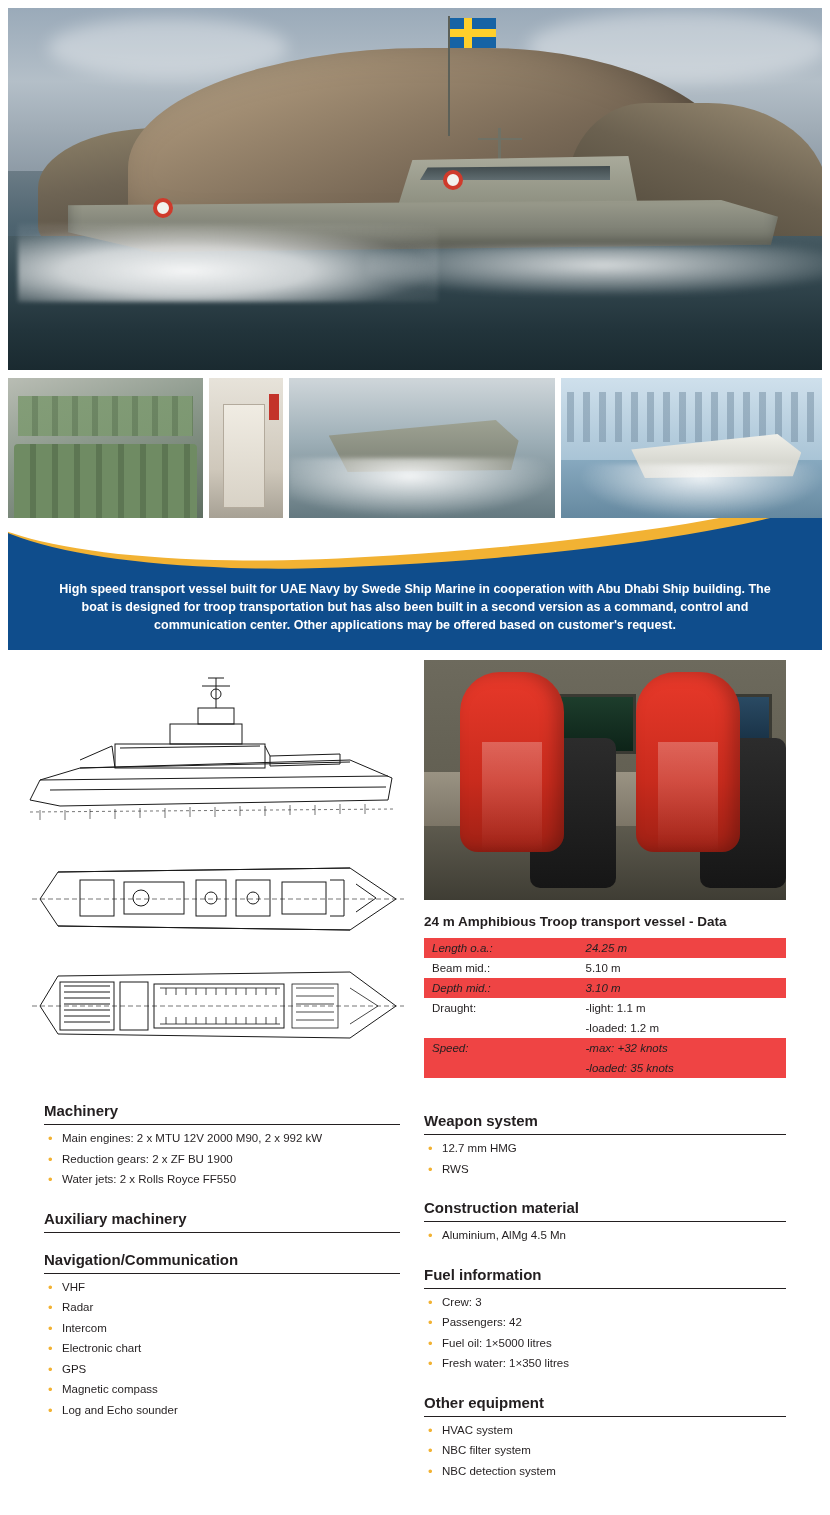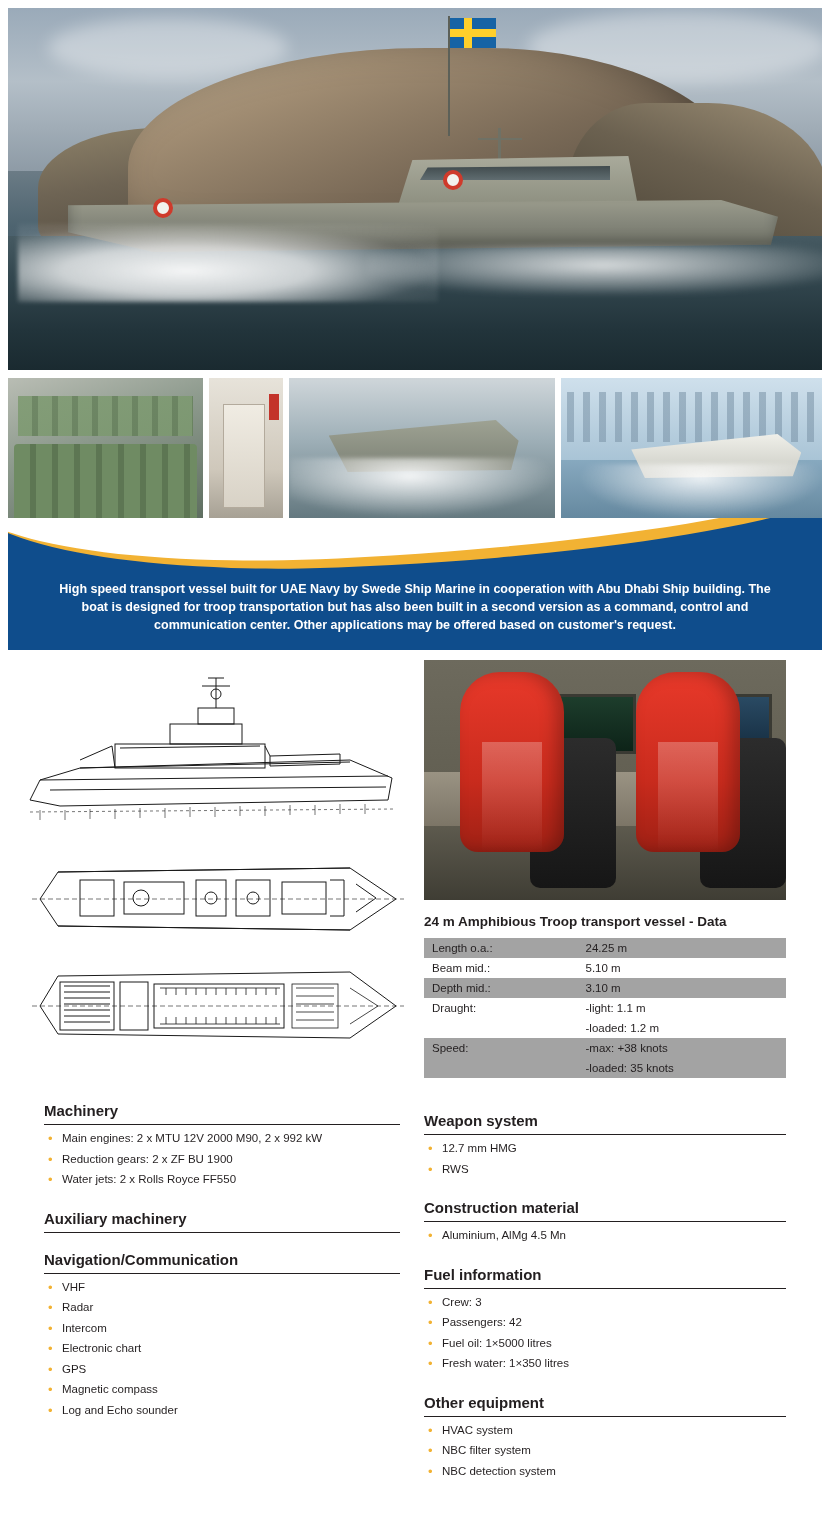--- a/index.html
+++ b/index.html
@@ -228,21 +228,21 @@
     position: absolute; left: 424px; top: 262px; width: 362px;
     border-collapse: collapse;
     font-size: 11.5px;
   }
   .data-title {
     position: absolute; left: 424px; top: 262px; width: 362px;
     font-size: 13.5px; font-weight: bold; color: #231f20;
   }
   .datatable { top: 286px; }
   .datatable td { padding: 4px 8px; }
-  .datatable tr.alt td { background: #a3a3a3; }
+  .datatable tr.alt td { background: #ef4444; font-style: italic; }
   .datatable td.val { }
 
   .col-left  { position: absolute; left: 44px;  top: 450px; width: 356px; }
   .col-right { position: absolute; left: 424px; top: 460px; width: 362px; }
 
   h2.sec {
     font-size: 15px;
     margin: 0 0 6px 0;
     padding: 0 0 5px 0;
     border-bottom: 1.6px solid #231f20;
@@ -427,21 +427,21 @@
       <tr>
         <td>Draught:</td>
         <td class="val">-light: 1.1 m</td>
       </tr>
       <tr>
         <td></td>
         <td class="val">-loaded: 1.2 m</td>
       </tr>
       <tr class="alt">
         <td>Speed:</td>
-        <td class="val">-max: +38 knots</td>
+        <td class="val">-max: +32 knots</td>
       </tr>
       <tr class="alt">
         <td></td>
         <td class="val">-loaded: 35 knots</td>
       </tr>
     </tbody>
   </table>
 
   <div class="col-left">
 

